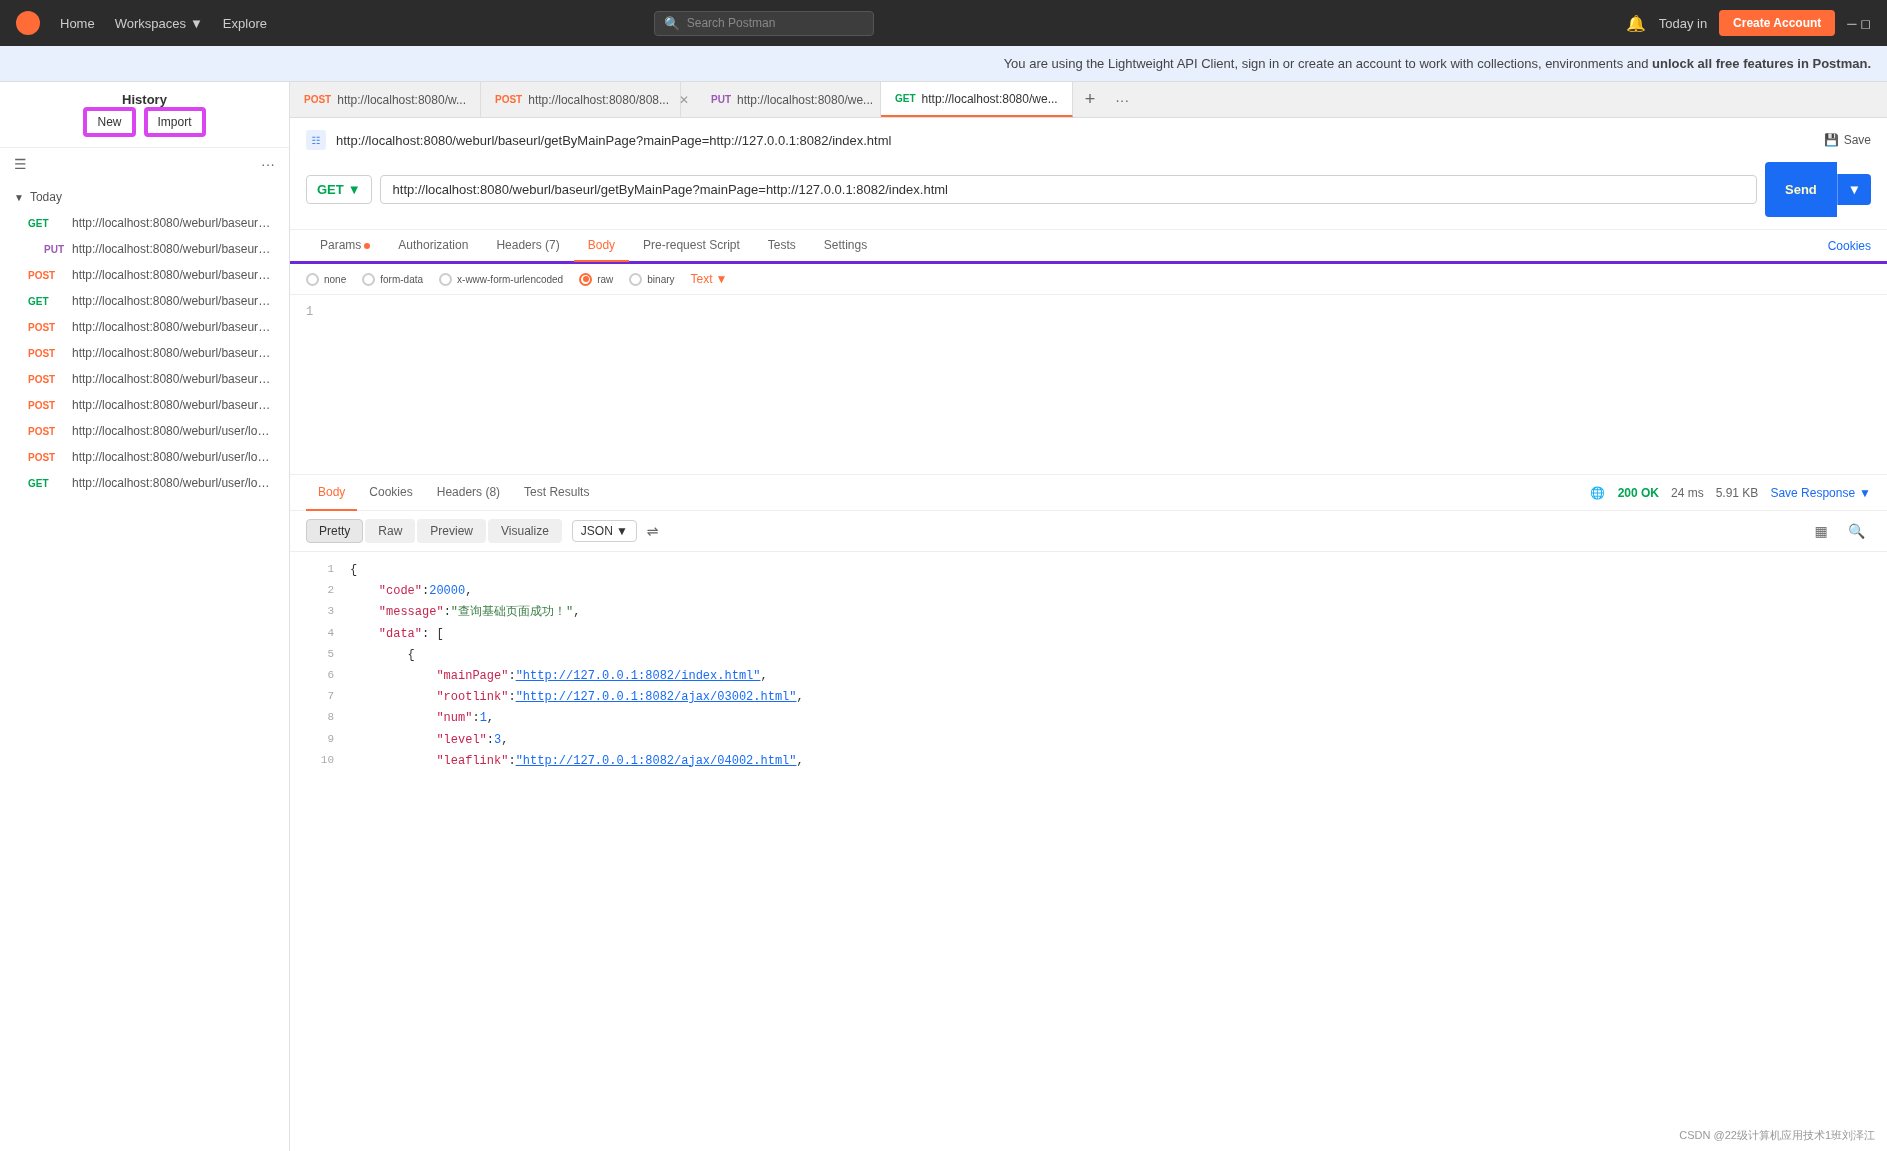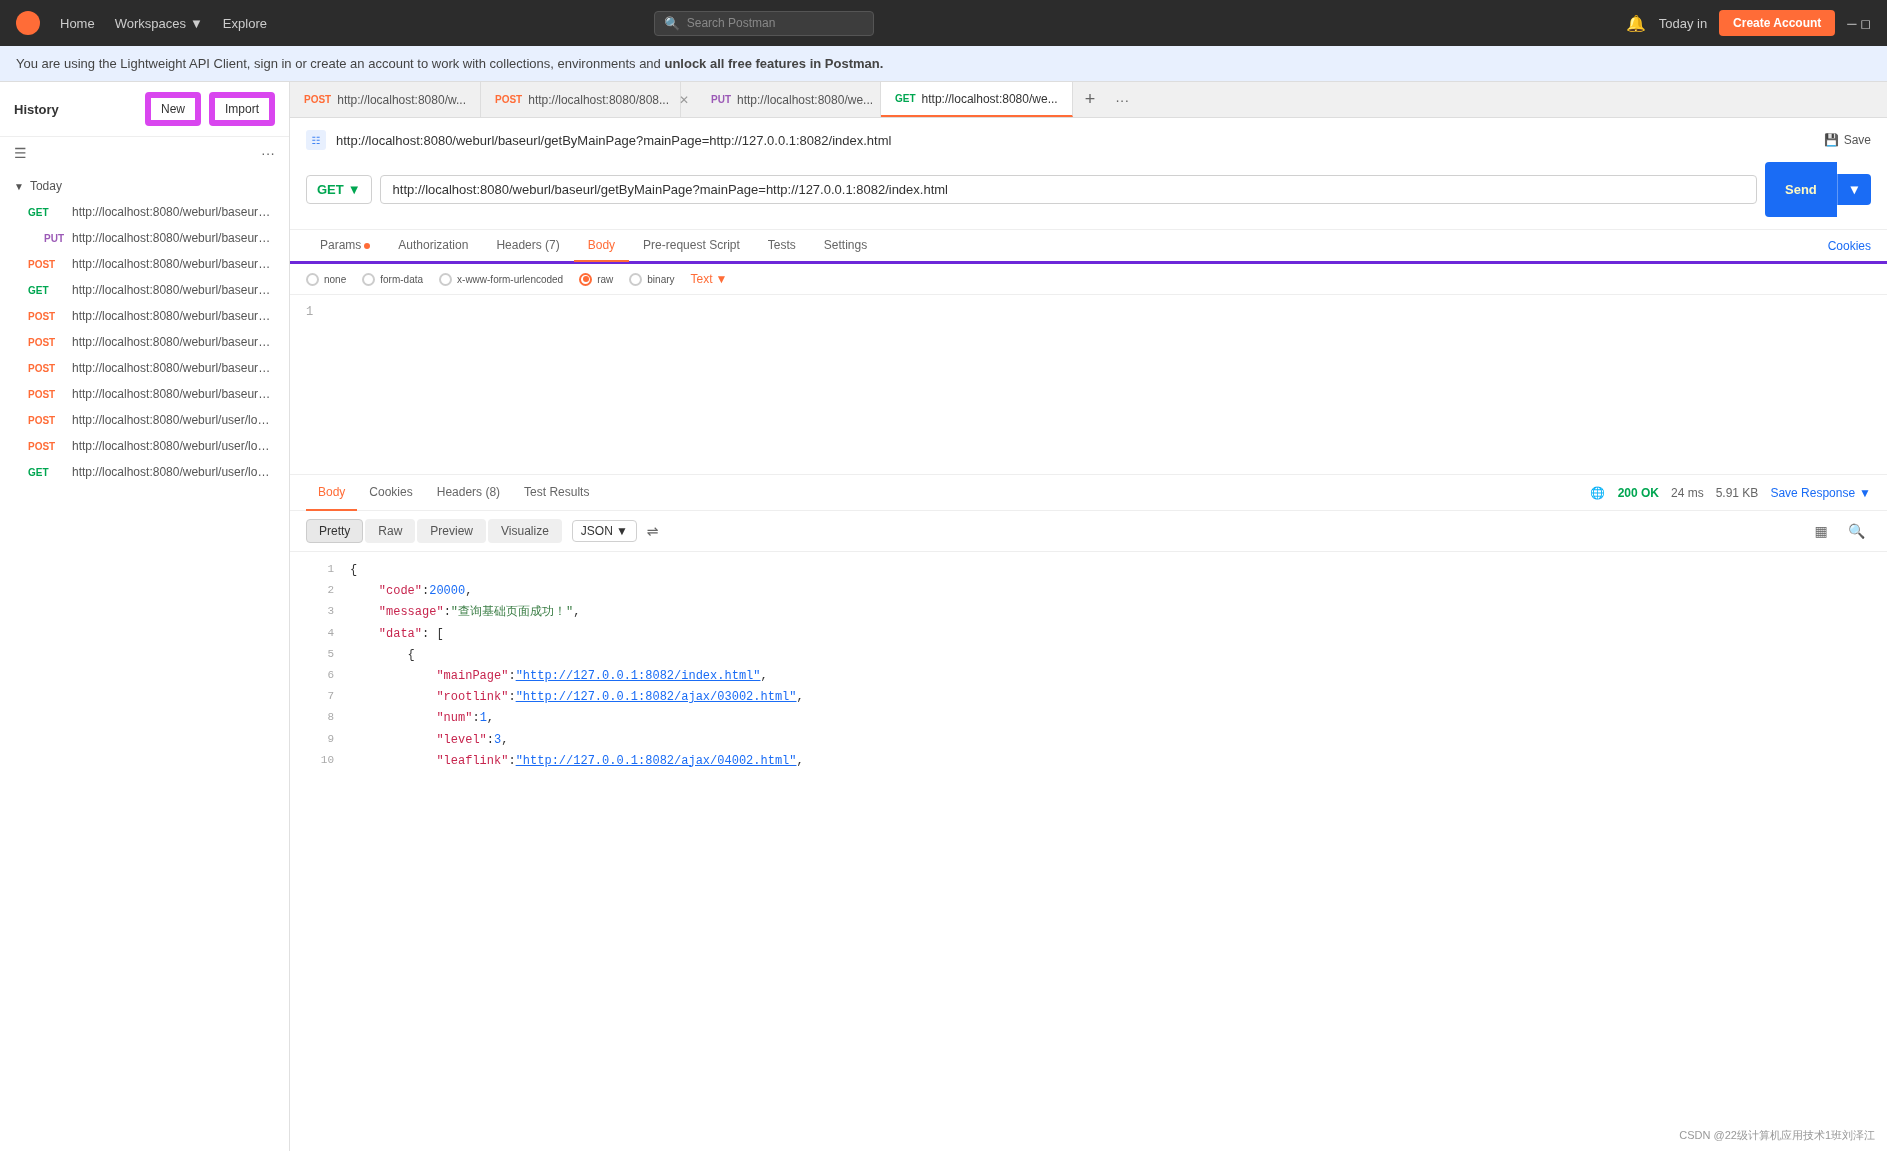--- a/index.html
+++ b/index.html
@@ -16,34 +16,34 @@
     .search-bar { display: flex; align-items: center; background: #3d3d3d; border: 1px solid #555; border-radius: 4px; padding: 4px 10px; gap: 6px; flex: 1; max-width: 220px; margin: 0 auto; }
     .search-bar input { background: transparent; border: none; outline: none; color: #ccc; font-size: 12px; width: 100%; }
     .search-bar input::placeholder { color: #888; }
     .top-nav-right { display: flex; align-items: center; gap: 12px; margin-left: auto; }
     .bell-icon { color: #ccc; font-size: 16px; cursor: pointer; }
     .signin-btn { color: #ccc; font-size: 13px; cursor: pointer; }
     .create-account-btn { background: #ff6c37; color: white; border: none; border-radius: 4px; padding: 6px 14px; font-size: 12px; cursor: pointer; font-weight: 600; }
 
     
     .banner {
-      background: #e8f0fe; padding: 10px 16px; text-align: left;
+      background: #e8f0fe; padding: 10px 16px; text-align: right;
       font-size: 13px; color: #444; border-bottom: 1px solid #ddd;
     }
     .banner strong { font-weight: 700; }
 
     
     .main-layout { display: flex; height: calc(1151px - 40px - 38px); }
 
     
     .sidebar { width: 290px; background: #fff; border-right: 1px solid #e0e0e0; display: flex; flex-direction: column; }
-    .sidebar-header { display: flex; align-items: center; justify-content: space-between; padding: 10px 14px; border-bottom: 1px solid #eee; }
+    .sidebar-header { display: flex; align-items: center; justify-content: space-between; padding: 10px 14px; border-bottom: 1px solid #eee; flex-direction: column; }
     .sidebar-title { font-size: 13px; font-weight: 600; color: #333; }
     .sidebar-actions { display: flex; gap: 8px; }
-    .sidebar-btn { border: 6px solid #d946ef; background: #fff; border-radius: 4px; padding: 4px 10px; font-size: 12px; cursor: pointer; color: #333; }
+    .sidebar-btn { border: 4px solid #d946ef; background: #fff; border-radius: 4px; padding: 4px 10px; font-size: 12px; cursor: pointer; color: #333; }
     .sidebar-filter { display: flex; align-items: center; padding: 8px 14px; gap: 8px; }
     .filter-icon { color: #666; font-size: 14px; }
     .sidebar-menu-icon { color: #666; font-size: 14px; cursor: pointer; }
 
     .history-section { padding: 4px 0; }
     .history-day { display: flex; align-items: center; gap: 6px; padding: 6px 14px; font-size: 12px; color: #555; cursor: pointer; }
     .history-day .chevron { font-size: 10px; }
 
     .history-item { display: flex; align-items: center; gap: 8px; padding: 6px 14px 6px 28px; cursor: pointer; }
     .method-badge { font-size: 10px; font-weight: 700; min-width: 36px; }

